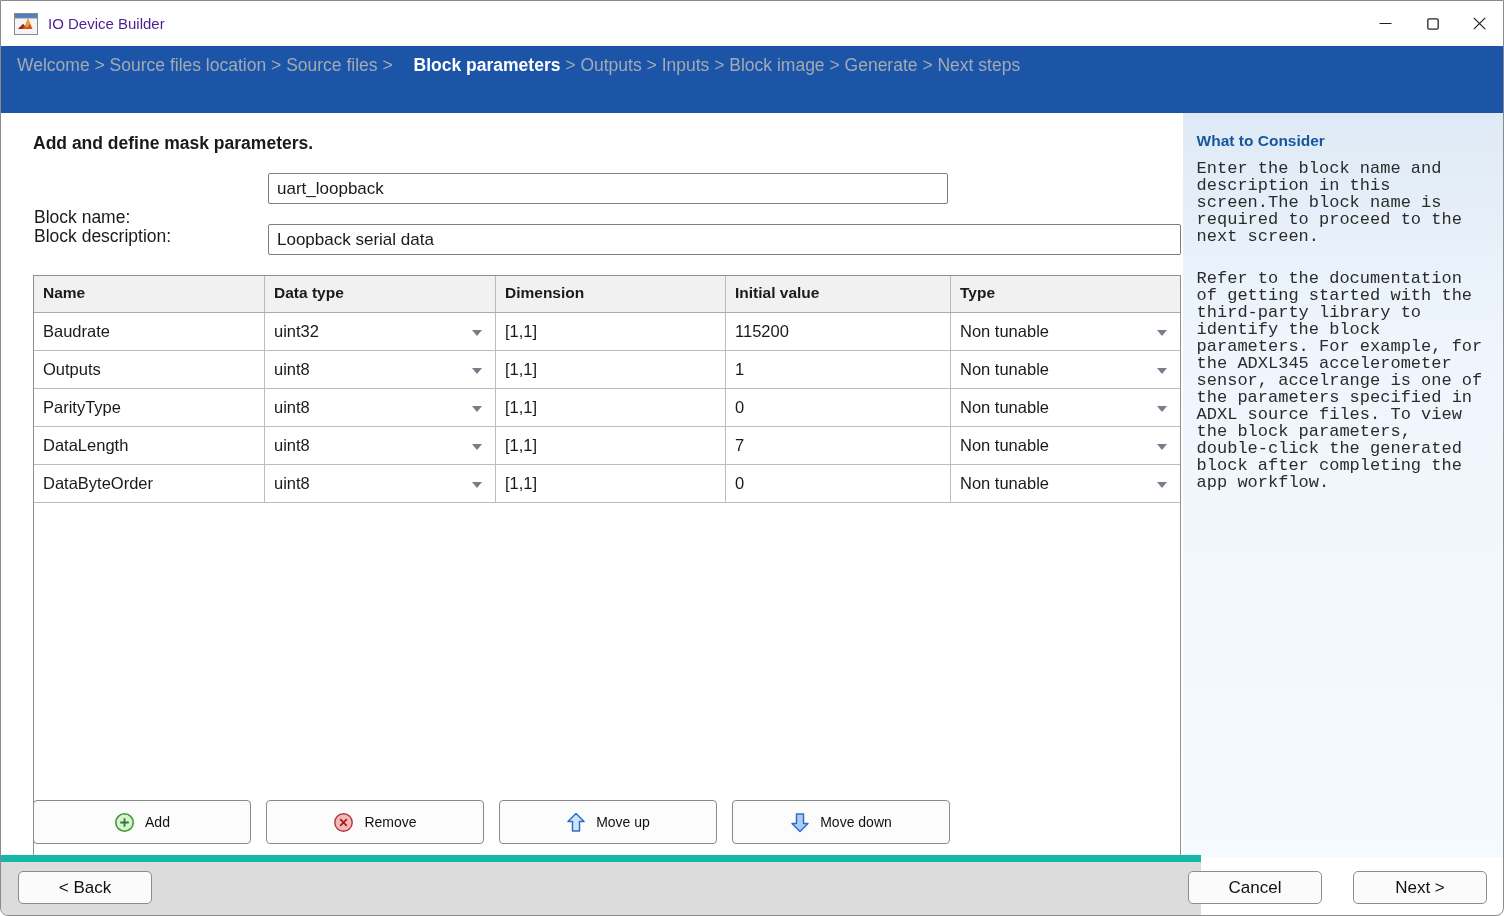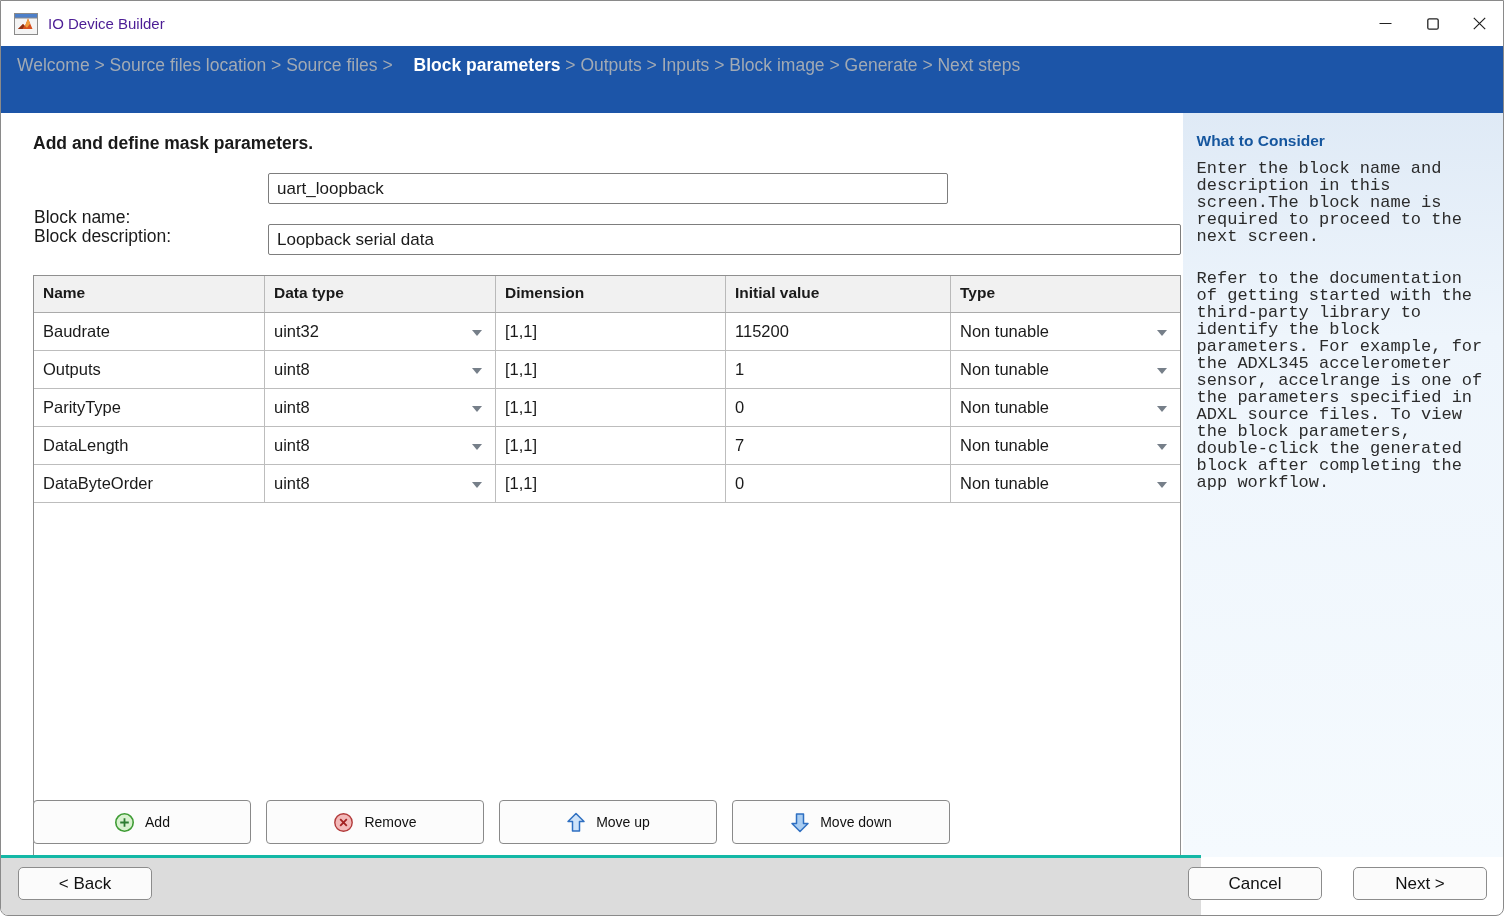--- a/index.html
+++ b/index.html
@@ -83,21 +83,21 @@
   }
   .act-btn svg { display:block; }
 
   
   .sidebar-title { font-size:15.5px; font-weight:bold; color:#15569e; margin-bottom:10px; }
   .sidebar p { font-size:17px; color:#2b2b2b; line-height:17px; margin-bottom:25px;font-family:Liberation Mono, monospace; }
 
   
   .footer {
     position:absolute; left:0; bottom:0; width:1200px; height:60px;
-    background:#dcdcdc; border-top:3px solid #14b8a6;
+    background:#dcdcdc; border-top:7px solid #14b8a6;
   }
   .foot-btn {
     position:absolute; top:9px; height:33px; background:#fbfbfb; border:1px solid #8c8c8c;
     border-radius:5px; font-family:"Liberation Sans",sans-serif; font-size:17px; color:#111;
     display:flex; align-items:center; justify-content:center; cursor:default;
   }
   .btn-back  { left:17px;  width:134px; }
   .btn-cancel{ left:1187px; width:134px; }
   .btn-next  { left:1352px; width:134px; }
 </style>

